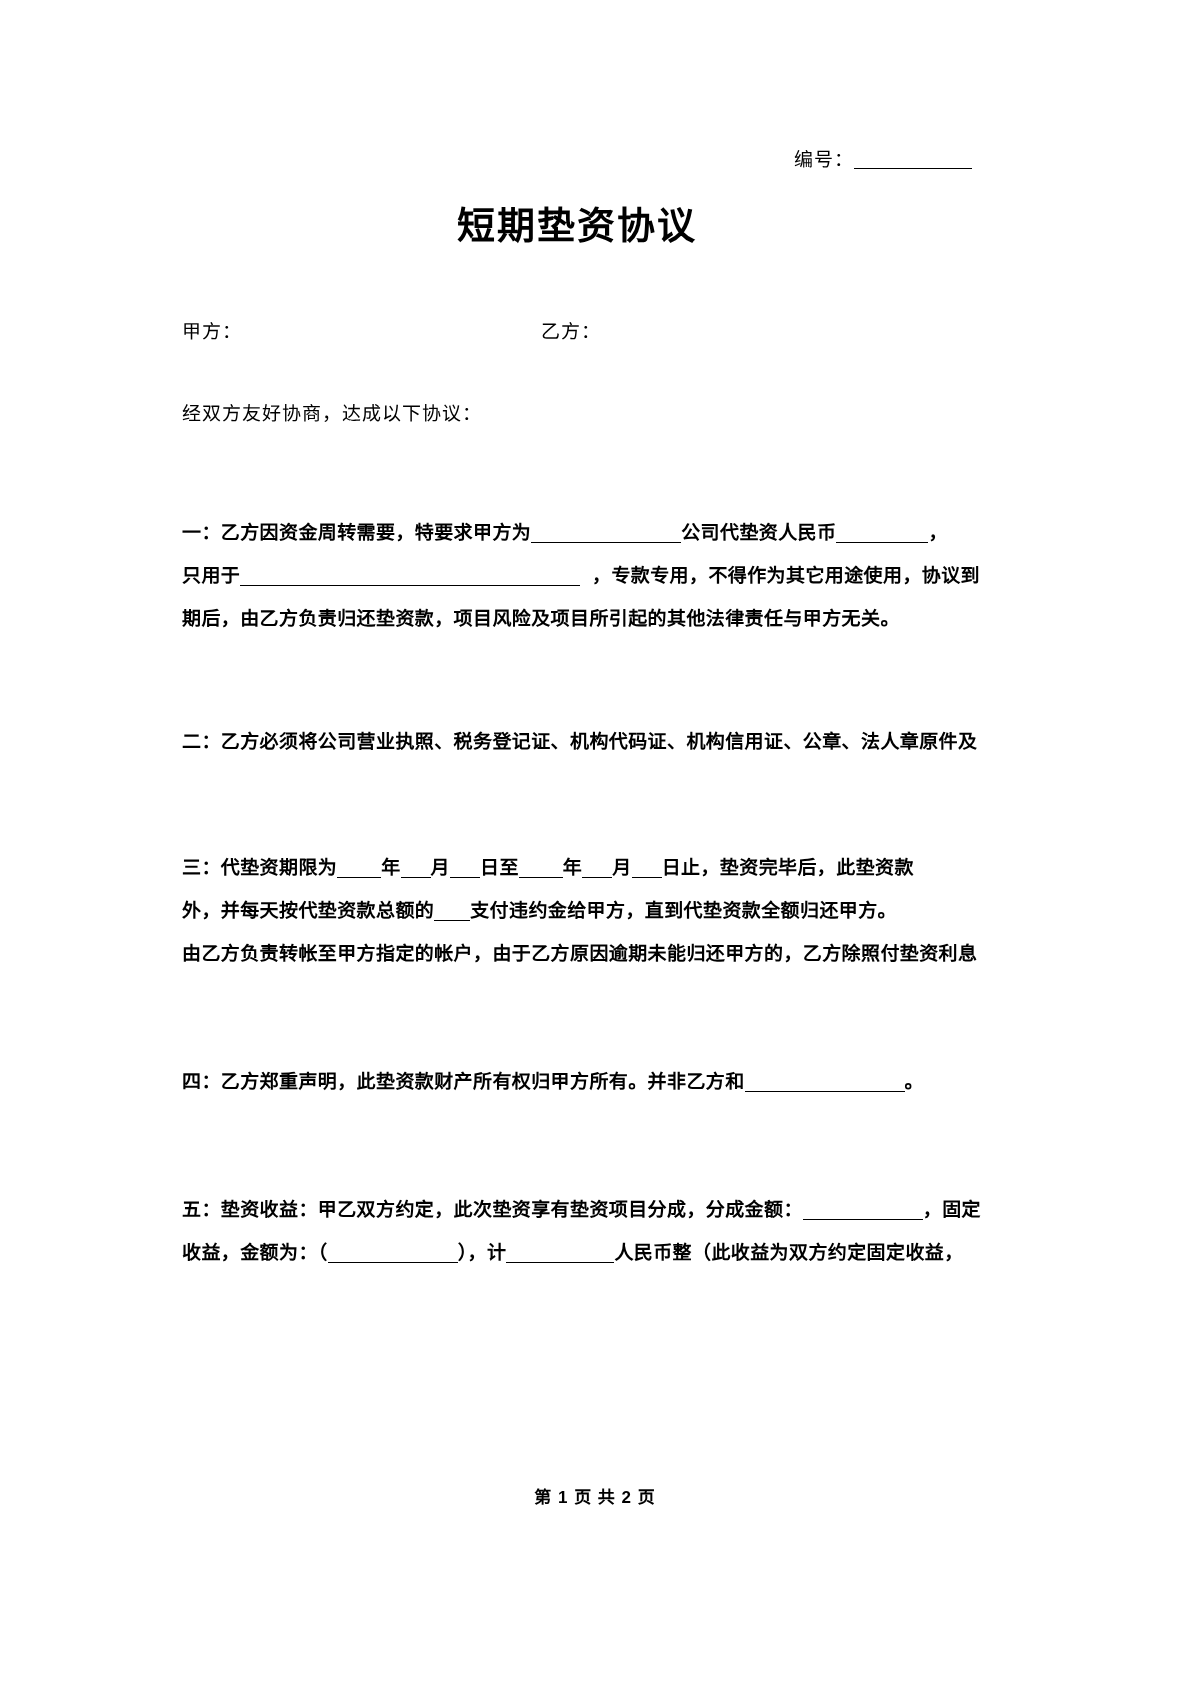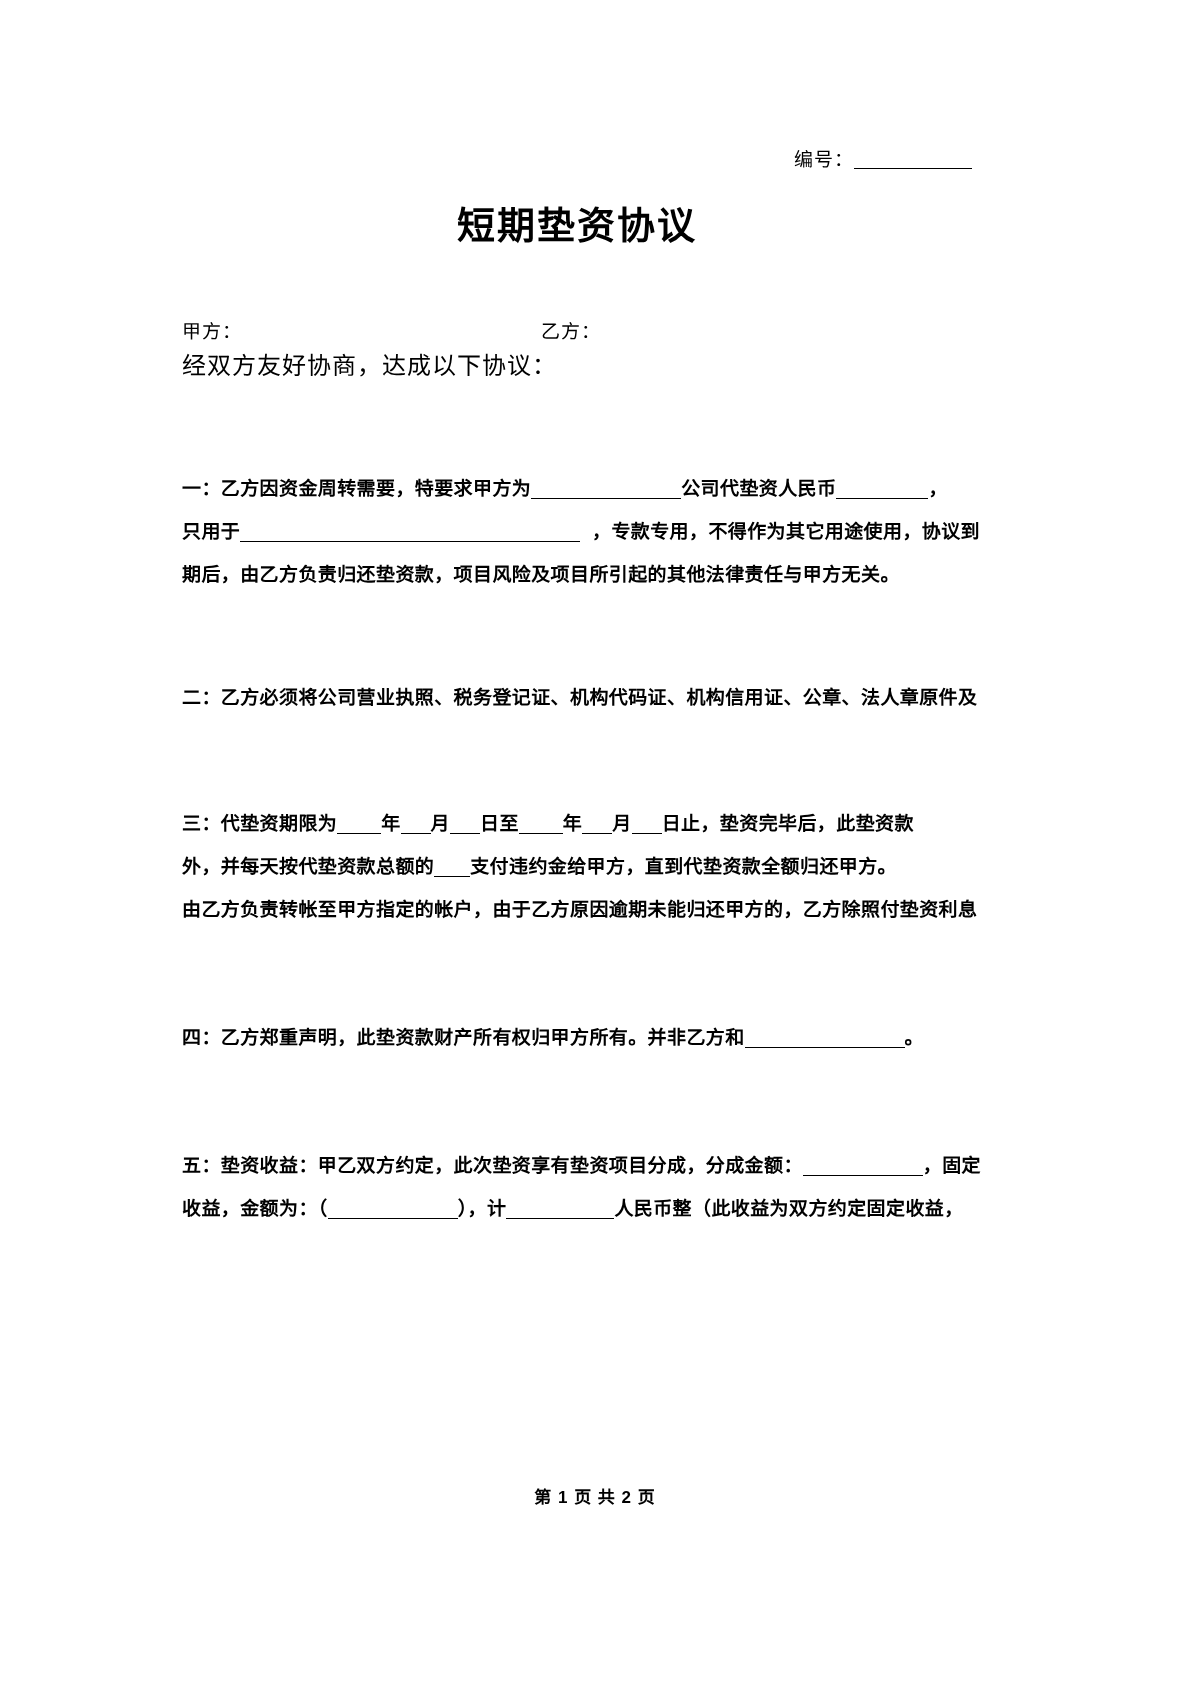--- a/index.html
+++ b/index.html
@@ -68,21 +68,22 @@
     top: 0;
   }
   .parties .party-b {
     position: absolute;
     left: 359px;
     top: 0;
   }
 
   
   .intro {
-    font-size: 24px;
+    margin-top: 52px;
+    font-size: 19px;
     letter-spacing: 1px;
   }
 
   
   .clause {
     font-size: 19px;
     font-weight: bold;
     line-height: 43px;
     letter-spacing: 0.4px;
     font-family: Liberation Mono, monospace;

